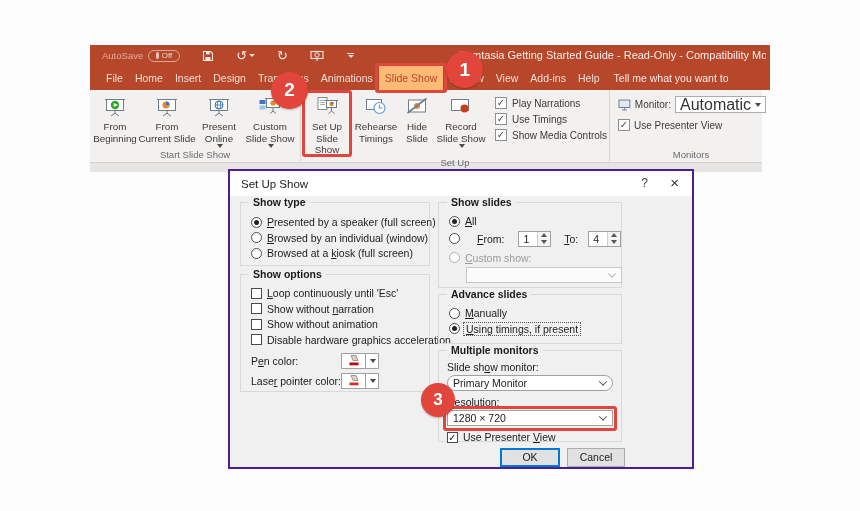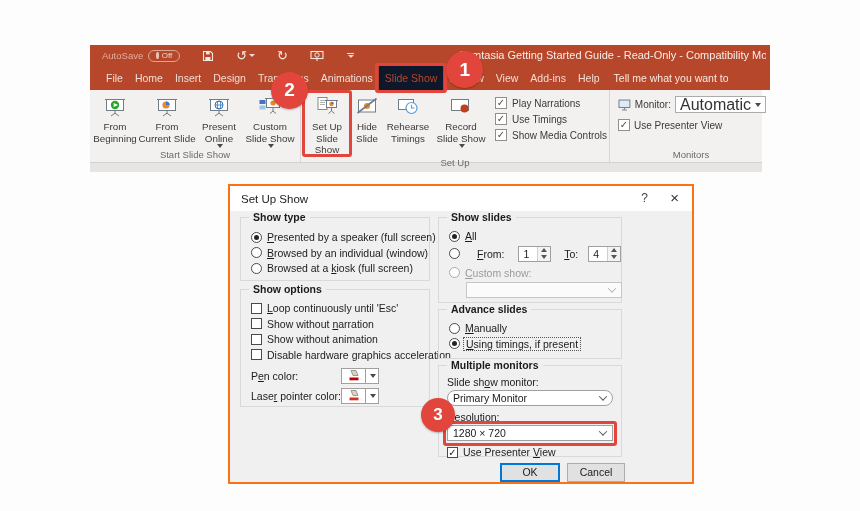--- a/index.html
+++ b/index.html
@@ -17,21 +17,21 @@
   .as-off { font-size: 8px; color: #EFD3C9; }
   .qat-ic { color: #F6E8E3; font-size: 13px; line-height: 1; display: flex; align-items: center; }
   .qat-ic .mini-chev { margin-left: 2px; }
   .mini-chev { width: 0; height: 0; border-left: 3px solid transparent; border-right: 3px solid transparent; border-top: 3px solid #F0DCD4; display: inline-block; }
   .qat-eq { display: flex; flex-direction: column; align-items: center; gap: 1px; }
   .qat-eq .bar { width: 7px; height: 1px; background: #F0DCD4; }
   .doc-title { position: absolute; left: 368px; top: 4px; color: #F9ECE8; font-size: 11px; white-space: nowrap; width: 308px; overflow: hidden; }
 
   .row-tabs { height: 24px; background: var(--pptred); display: flex; align-items: stretch; padding-left: 10px; color: #F2DCD4; font-size: 10.5px; }
   .tab { padding: 0 6px; display: flex; align-items: center; white-space: nowrap; }
-  .tab.active { background: #0f172a; color: var(--pptred); position: relative; }
+  .tab.active { background: #fdba74; color: var(--pptred); position: relative; }
   .tellme { display: flex; align-items: center; gap: 4px; margin-left: 4px; white-space: nowrap; overflow: hidden; max-width: 118px; color: #F6E8E3; }
 
   .ribbon { height: 73px; width: 672px; background: #F2F1F0; border-bottom: 1px solid #D4D2D0; display: flex; }
   .rgroup { display: flex; flex-direction: column; border-right: 1px solid #D8D6D4; }
   .rg-body { flex: 1; display: flex; align-items: stretch; padding: 1px 2px 0; }
   .rg-label { height: 14px; font-size: 9.5px; color: #6A6A6A; text-align: center; line-height: 13px; }
   .bbtn { display: flex; flex-direction: column; align-items: center; padding-top: 2px; font-size: 9.8px; color: #3B3A39; text-align: center; line-height: 1.18; position: relative; }
   .bbtn .bicon { height: 28px; display: flex; align-items: center; justify-content: center; }
   .dcaret { display: inline-block; width: 0; height: 0; border-left: 3px solid transparent; border-right: 3px solid transparent; border-top: 4px solid #4A4A4A; margin-left: 2px; }
   .rcb-col { display: flex; flex-direction: column; justify-content: flex-start; padding: 6px 2px 0 6px; gap: 4px; width: 118px; }
@@ -46,21 +46,21 @@
   .hl-box { position: absolute; border: 3px solid var(--red); border-radius: 3px; z-index: 30; pointer-events: none; }
   .badge { position: absolute; width: 37px; height: 37px; border-radius: 50%; background: var(--red); color: #fff; font-size: 19px; font-weight: bold; display: flex; align-items: center; justify-content: center; z-index: 40; box-shadow: 0 1px 2px rgba(0,0,0,.25); pointer-events: none; }
   .b1 { right: -40px; top: -15px; }
   .b2 { left: -32px; top: -19px; }
   .b3 { left: -26px; top: -27px; width: 34px; height: 34px; font-size: 17px; }
   .hl-tab { inset: -3px -4px; }
   .hl-setup { inset: -1px; }
   .hl-res { inset: -4px -4px -5px -4px; }
 
   
-  .dlg { position: absolute; left: 228px; top: 184px; width: 466px; height: 300px; background: #F0F0F0; border: 2px solid #f97316; font-size: 10.5px; color: #1B1B1B; }
+  .dlg { position: absolute; left: 228px; top: 169px; width: 466px; height: 300px; background: #F0F0F0; border: 2px solid #4c1d95; font-size: 10.5px; color: #1B1B1B; }
   .dlg-title { height: 25px; background: #fff; display: flex; align-items: center; padding: 0 11px; font-size: 11.5px; color: #222; position: relative; }
   .dlg-q { position: absolute; right: 44px; top: 5px; font-size: 12px; color: #444; }
   .dlg-x { position: absolute; right: 13px; top: 3px; font-size: 15px; color: #333; }
   .dlg-body { position: relative; height: 271px; }
 
   .gb { position: absolute; border: 1px solid #D9D9D9; background: transparent; }
   .gb-label { position: absolute; top: -7px; left: 8px; background: #F0F0F0; padding: 0 4px; font-weight: bold; font-size: 10.5px; color: #1B1B1B; white-space: nowrap; }
   .gb-showtype { left: 10px; top: 6px; width: 190px; height: 64px; padding: 13px 0 7px 10px; }
   .gb-showoptions { left: 10px; top: 78px; width: 190px; height: 118px; padding: 12px 0 0 10px; }
   .gb-showslides { left: 208px; top: 6px; width: 184px; height: 86px; padding: 12px 0 0 10px; }
@@ -251,39 +251,39 @@
                   <line x1="17.5" y1="13.5" x2="17.5" y2="17" stroke="#707C88"></line>
                   <path d="M14.5 19.5 L17.5 17 L20.5 19.5" fill="none" stroke="#707C88"></path>
                   <circle cx="17.5" cy="10" r="2.2" fill="#E68A2E"></circle>
                   <path d="M17.5 10 L17.5 7.8 A2.2 2.2 0 0 1 19.7 10 Z" fill="#4472C4"></path>
                 </svg>
             </span>
             <span>Set Up Slide Show</span>
             <span class="hl-box hl-setup"></span>
             <span class="badge b2">2</span>
           </div>
+          <div class="bbtn" style="width:50px">
+            <span class="bicon">
+              <svg width="26" height="26" viewBox="0 0 26 26">
+                  <rect x="3.5" y="5.5" width="15" height="10" fill="#fff" stroke="#707C88"></rect>
+                  <circle cx="16.5" cy="14" r="5.5" fill="#fff" stroke="#5B9BD5" stroke-width="1.2"></circle>
+                  <path d="M16.5 10.8 v3.2 h3" fill="none" stroke="#5B9BD5" stroke-width="1.1"></path>
+                </svg>
+            </span>
+            <span>Rehearse Timings</span>
+          </div>
           <div class="bbtn" style="width:32px">
             <span class="bicon">
               <svg width="26" height="26" viewBox="0 0 26 26">
                   <rect x="4.5" y="6" width="17" height="12" fill="#fff" stroke="#707C88"></rect>
                   <circle cx="13" cy="12" r="3" fill="#E68A2E"></circle>
                   <line x1="3.5" y1="19" x2="22.5" y2="4.5" stroke="#707C88" stroke-width="1.6"></line>
                 </svg>
             </span>
             <span>Hide Slide</span>
-          </div>
-          <div class="bbtn" style="width:50px">
-            <span class="bicon">
-              <svg width="26" height="26" viewBox="0 0 26 26">
-                  <rect x="3.5" y="5.5" width="15" height="10" fill="#fff" stroke="#707C88"></rect>
-                  <circle cx="16.5" cy="14" r="5.5" fill="#fff" stroke="#5B9BD5" stroke-width="1.2"></circle>
-                  <path d="M16.5 10.8 v3.2 h3" fill="none" stroke="#5B9BD5" stroke-width="1.1"></path>
-                </svg>
-            </span>
-            <span>Rehearse Timings</span>
           </div>
           <div class="bbtn" style="width:56px">
             <span class="bicon">
               <svg width="26" height="26" viewBox="0 0 26 26">
                   <rect x="3.5" y="5.5" width="17" height="11" fill="#fff" stroke="#707C88"></rect>
                   <circle cx="16.5" cy="14.5" r="4" fill="#C43E1C"></circle>
                 </svg>
             </span>
             <span>Record Slide Show</span>
               <span class="dcaret"></span>

